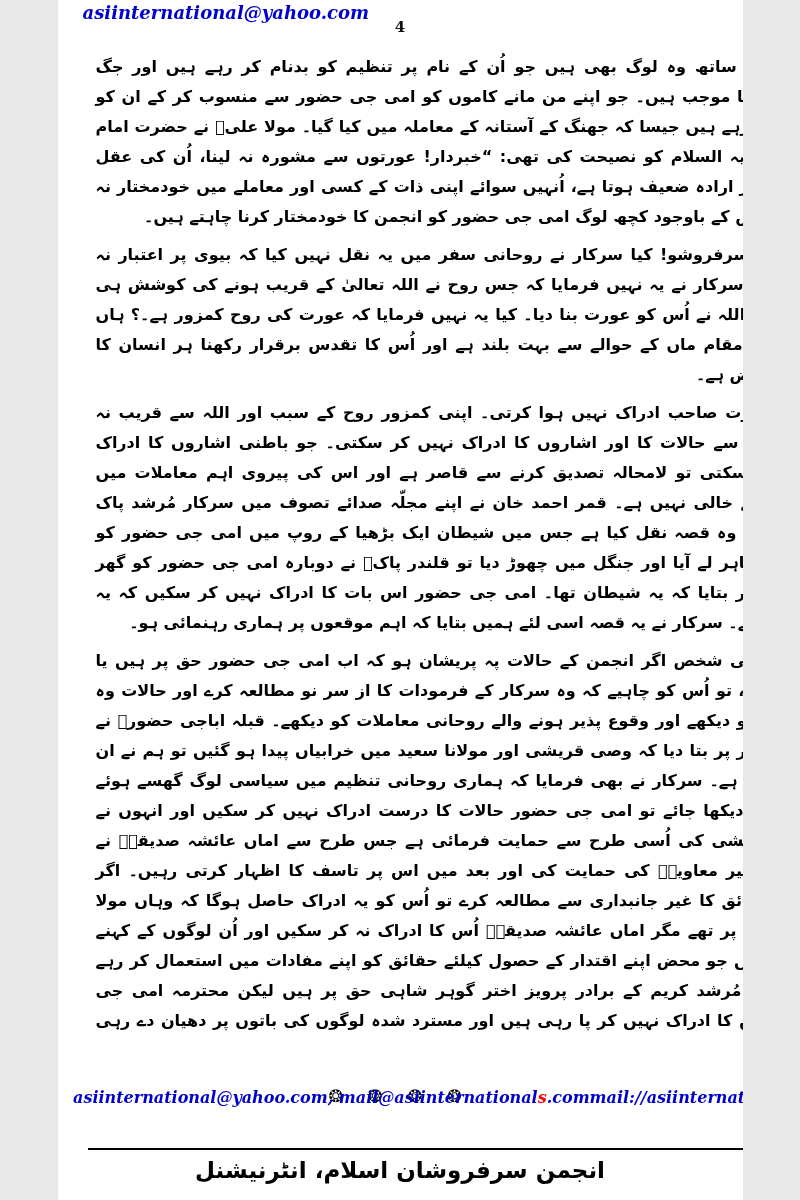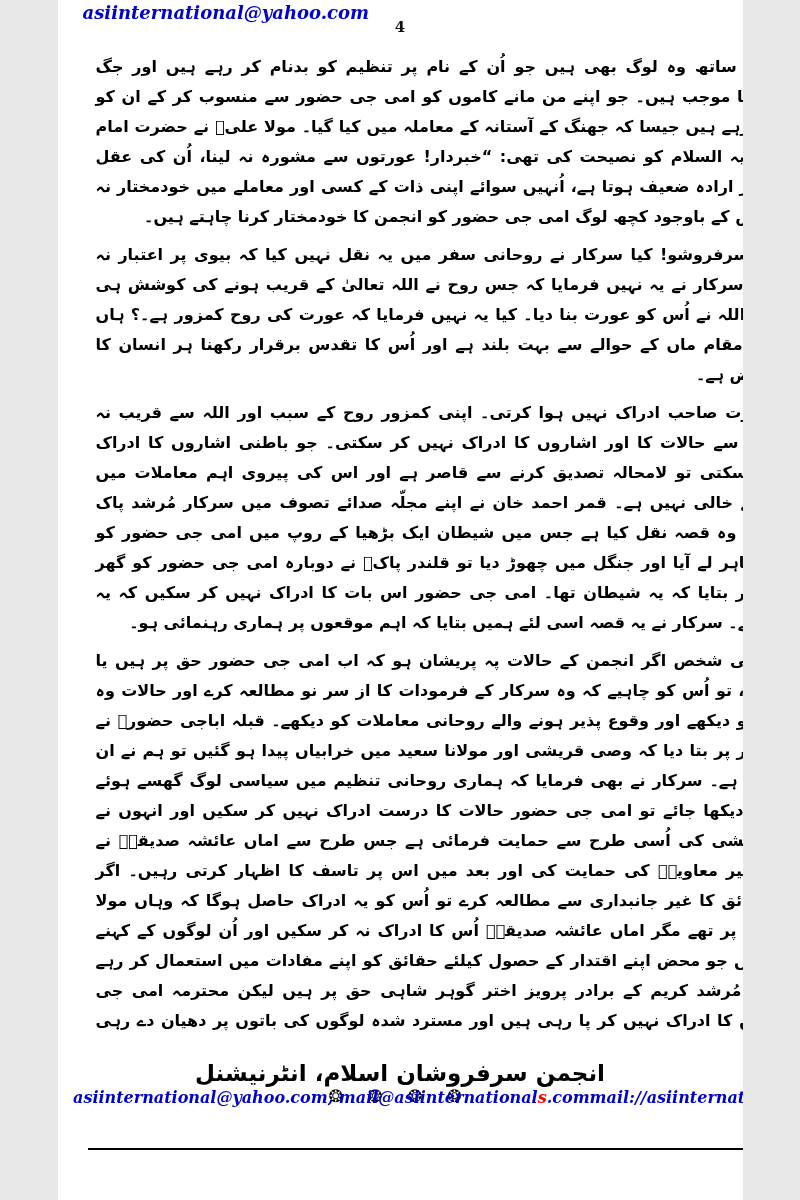--- a/index.html
+++ b/index.html
@@ -34,21 +34,21 @@
   }
   .body-text p { margin:8px; padding:0;font-weight:bold; }
   .body-text p.indent { text-indent:48px; }
   .ornament-stars {
     position:absolute; top:1086px; left:0; width:100%;
     text-align:center;
     font-size:17px; color:#000000;
     letter-spacing:10px;
   }
   .org-title {
-    position:absolute; top:1060px; left:0; width:100%;
+    position:absolute; top:1157px; left:0; width:100%;
     text-align:center; direction:rtl;
     font-weight:bold; font-size:23px; color:#000000;
     font-family:"DejaVu Sans", sans-serif;
   }
   .footer-rule {
     position:absolute; top:1148px; left:30px;
     width:740px; height:2px; background:#000000;
   }
   .footer-links {
     position:absolute; top:1088px; left:30px; width:740px;

